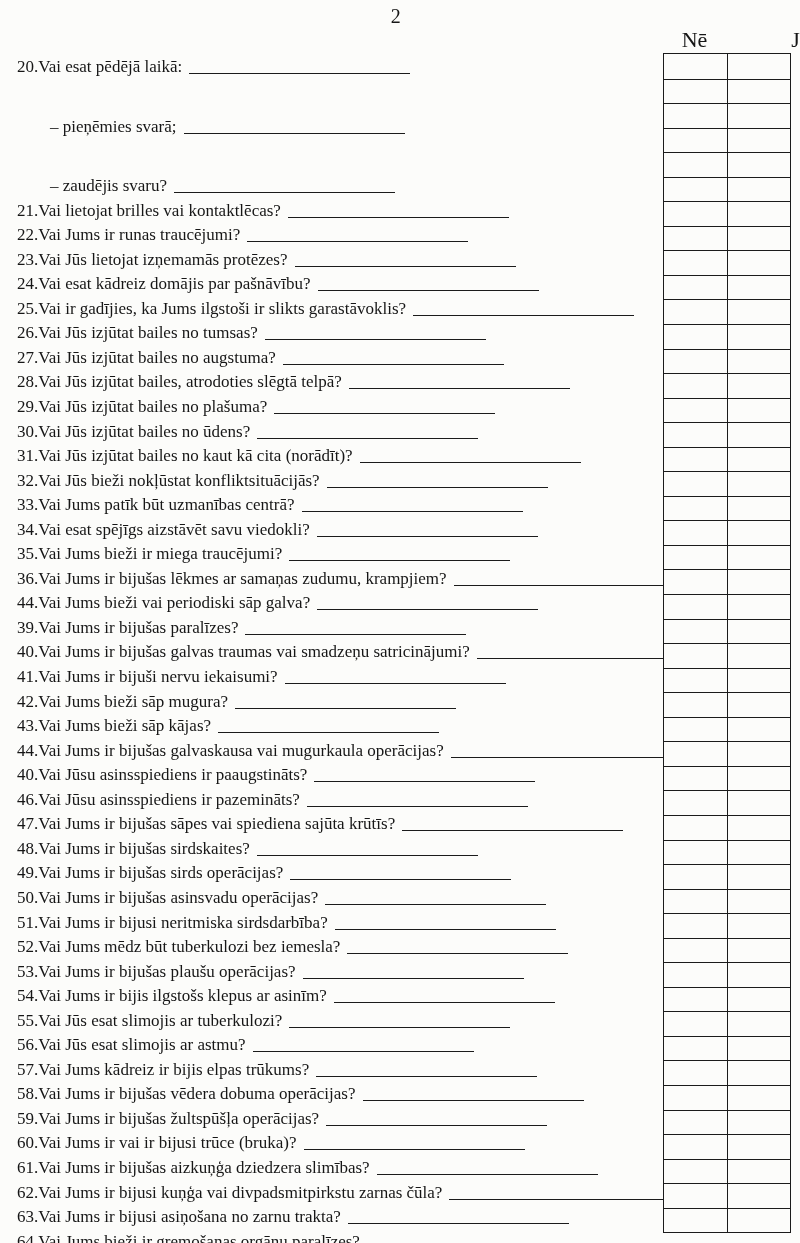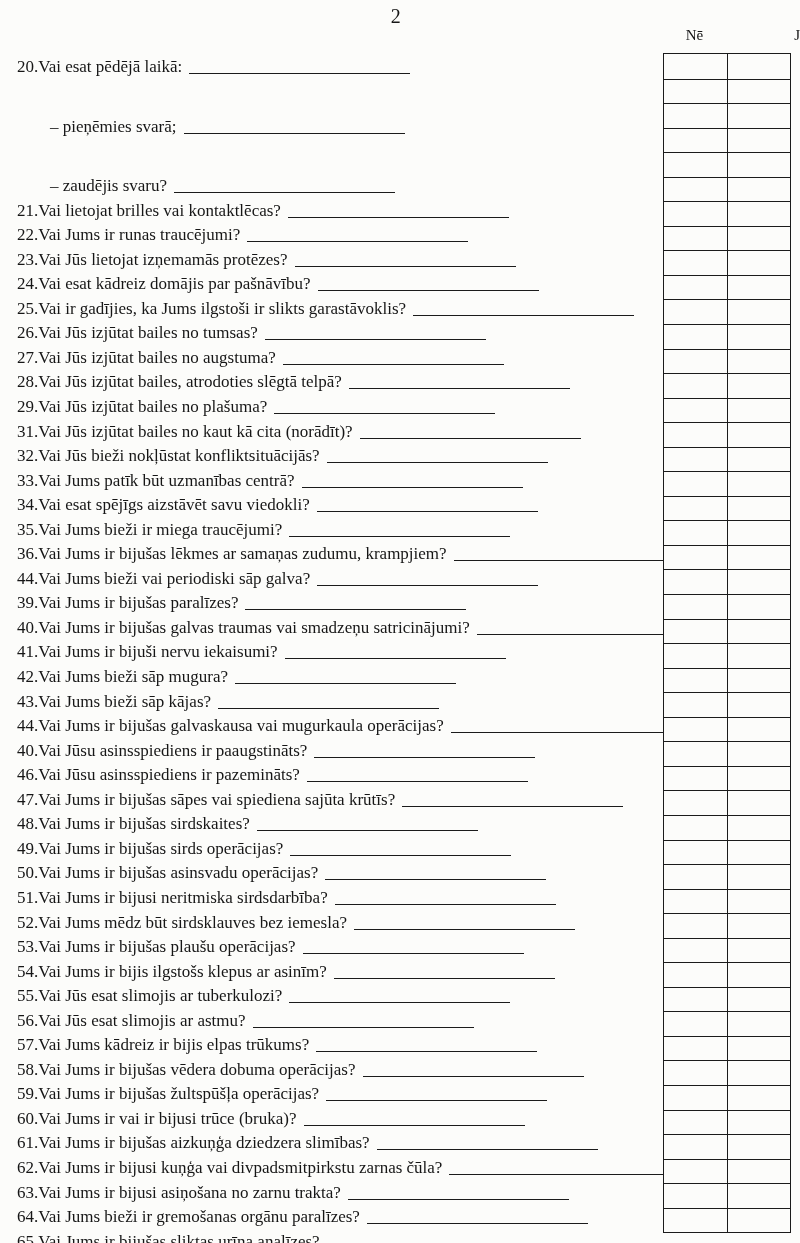--- a/index.html
+++ b/index.html
@@ -19,21 +19,21 @@
     text-align: center;
     font-size: 20px;
     letter-spacing: 0.5px;
   }
   .col-header {
     position: absolute;
     top: 27px;
     width: 63px;
     height: 24px;
     text-align: center;
-    font-size: 15px;
+    font-size: 22px;
   }
   .col-header.no  { left: 663px; }
   .col-header.yes { left: 769px; }
 
   .questions {
     position: absolute;
     top: 55px;
     left: 17px;
     width: 645px;
   }
@@ -103,20 +103,21 @@
   <div class="q-line"><span class="q-num">25. </span><span class="q-text">Vai ir gadījies, ka Jums ilgstoši ir slikts garastāvoklis?</span><span class="blank-line" hidden=""></span></div>
 
   <div class="q-line"><span class="q-num">26. </span><span class="q-text">Vai Jūs izjūtat bailes no tumsas?</span><span class="blank-line" hidden=""></span></div>
 
   <div class="q-line"><span class="q-num">27. </span><span class="q-text">Vai Jūs izjūtat bailes no augstuma?</span><span class="blank-line" hidden=""></span></div>
 
   <div class="q-line"><span class="q-num">28. </span><span class="q-text">Vai Jūs izjūtat bailes, atrodoties slēgtā telpā?</span><span class="blank-line" hidden=""></span></div>
 
   <div class="q-line"><span class="q-num">29. </span><span class="q-text">Vai Jūs izjūtat bailes no plašuma?</span><span class="blank-line" hidden=""></span></div>
 
+  <div class="q-line"><span class="q-num">30. </span><span class="q-text">Vai Jūs izjūtat bailes no ūdens?</span><span class="blank-line" hidden=""></span></div>
 
   <div class="q-line"><span class="q-num">31. </span><span class="q-text">Vai Jūs izjūtat bailes no kaut kā cita (norādīt)?</span><span class="blank-line"></span></div>
 
   <div class="q-line"><span class="q-num">32. </span><span class="q-text">Vai Jūs bieži nokļūstat konfliktsituācijās?</span><span class="blank-line" hidden=""></span></div>
 
   <div class="q-line"><span class="q-num">33. </span><span class="q-text">Vai Jums patīk būt uzmanības centrā?</span><span class="blank-line" hidden=""></span></div>
 
   <div class="q-line"><span class="q-num">34. </span><span class="q-text">Vai esat spējīgs aizstāvēt savu viedokli?</span><span class="blank-line" hidden=""></span></div>
 
   <div class="q-line"><span class="q-num">35. </span><span class="q-text">Vai Jums bieži ir miega traucējumi?</span><span class="blank-line" hidden=""></span></div>
@@ -145,21 +146,21 @@
   <div class="q-line"><span class="q-num">47. </span><span class="q-text">Vai Jums ir bijušas sāpes vai spiediena sajūta krūtīs?</span><span class="blank-line" hidden=""></span></div>
 
   <div class="q-line"><span class="q-num">48. </span><span class="q-text">Vai Jums ir bijušas sirdskaites?</span><span class="blank-line" hidden=""></span></div>
 
   <div class="q-line"><span class="q-num">49. </span><span class="q-text">Vai Jums ir bijušas sirds operācijas?</span><span class="blank-line" hidden=""></span></div>
 
   <div class="q-line"><span class="q-num">50. </span><span class="q-text">Vai Jums ir bijušas asinsvadu operācijas?</span><span class="blank-line" hidden=""></span></div>
 
   <div class="q-line"><span class="q-num">51. </span><span class="q-text">Vai Jums ir bijusi neritmiska sirdsdarbība?</span><span class="blank-line" hidden=""></span></div>
 
-  <div class="q-line"><span class="q-num">52. </span><span class="q-text">Vai Jums mēdz būt sirdsklauves bez iemesla?</span><span class="blank-line" hidden=""></span></div>
+  <div class="q-line"><span class="q-num">52. </span><span class="q-text">Vai Jums mēdz būt tuberkulozi bez iemesla?</span><span class="blank-line" hidden=""></span></div>
 
   <div class="q-line"><span class="q-num">53. </span><span class="q-text">Vai Jums ir bijušas plaušu operācijas?</span><span class="blank-line" hidden=""></span></div>
 
   <div class="q-line"><span class="q-num">54. </span><span class="q-text">Vai Jums ir bijis ilgstošs klepus ar asinīm?</span><span class="blank-line" hidden=""></span></div>
 
   <div class="q-line"><span class="q-num">55. </span><span class="q-text">Vai Jūs esat slimojis ar tuberkulozi?</span><span class="blank-line" hidden=""></span></div>
 
   <div class="q-line"><span class="q-num">56. </span><span class="q-text">Vai Jūs esat slimojis ar astmu?</span><span class="blank-line" hidden=""></span></div>
 
   <div class="q-line"><span class="q-num">57. </span><span class="q-text">Vai Jums kādreiz ir bijis elpas trūkums?</span><span class="blank-line" hidden=""></span></div>

